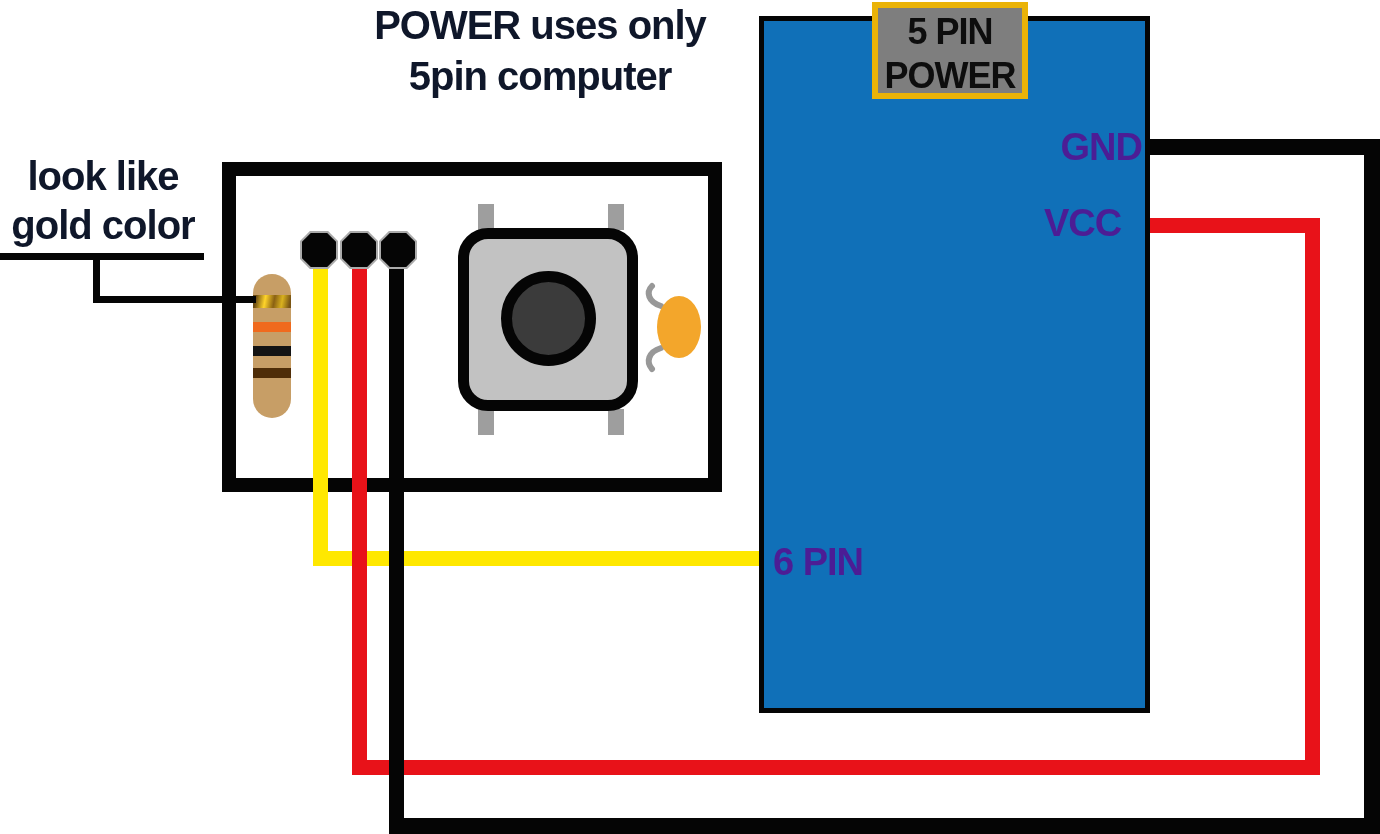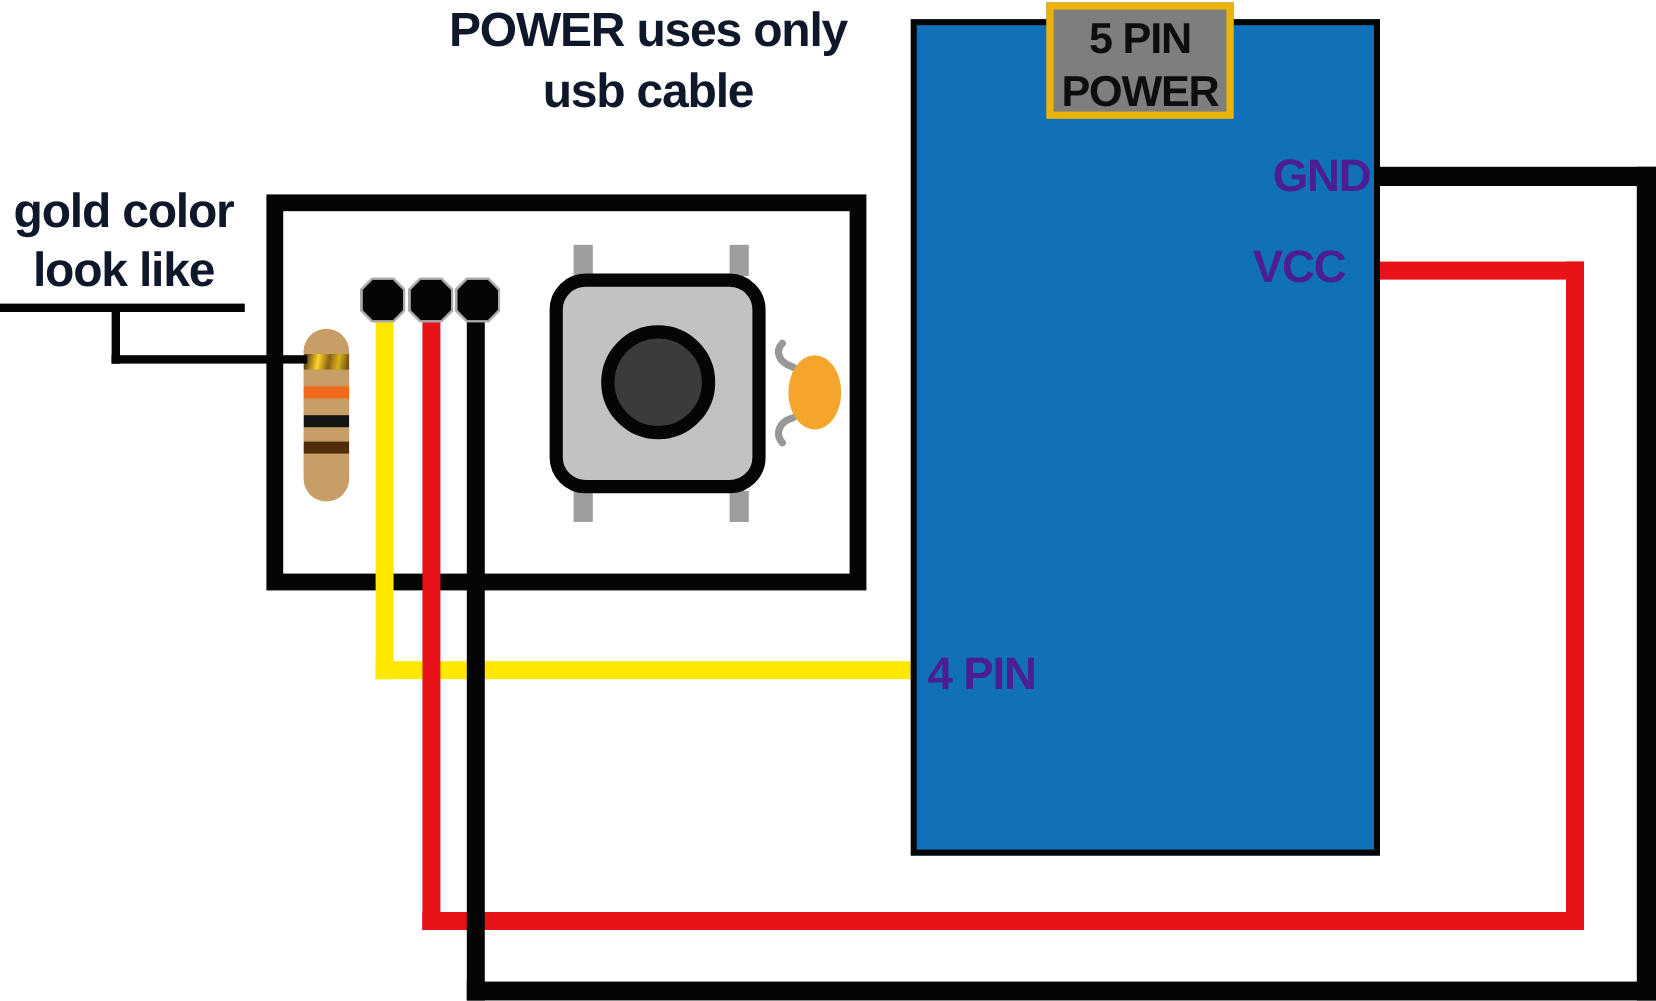--- a/index.html
+++ b/index.html
@@ -80,26 +80,26 @@
   .lbl-vcc{left:1044px;top:202px;width:98px;text-align:left;}
   .lbl-6pin{left:773px;top:541px;}
 </style>
 </head>
 <body>
 
 <div class="canvas">
 
   <div class="abs note title-note">
     <div>POWER uses only</div>
-    <div>usb cable</div>
+    <div>5pin computer</div>
   </div>
 
   <div class="abs note gold-note">
+    <div>look like</div>
     <div>gold color</div>
-    <div>look like</div>
   </div>
   <div class="abs blackline" style="left:0;top:253px;width:204px;height:7px;"></div>
   <div class="abs blackline" style="left:93px;top:256px;width:7px;height:47px;"></div>
   <div class="abs blackline" style="left:93px;top:296px;width:163px;height:7px;"></div>
 
   <div class="abs component-box"></div>
 
   <div class="abs resistor-body">
     <div class="rband band-gold"></div>
     <div class="rband band-orange"></div>
@@ -145,15 +145,15 @@
 
   <div class="abs mcu-board"></div>
 
   <div class="abs port-box">
     <div>5 PIN</div>
     <div>POWER</div>
   </div>
 
   <div class="abs pin-label lbl-gnd">GND</div>
   <div class="abs pin-label lbl-vcc">VCC</div>
-  <div class="abs pin-label lbl-6pin">4 PIN</div>
+  <div class="abs pin-label lbl-6pin">6 PIN</div>
 
 </div>
 
 </body></html>

